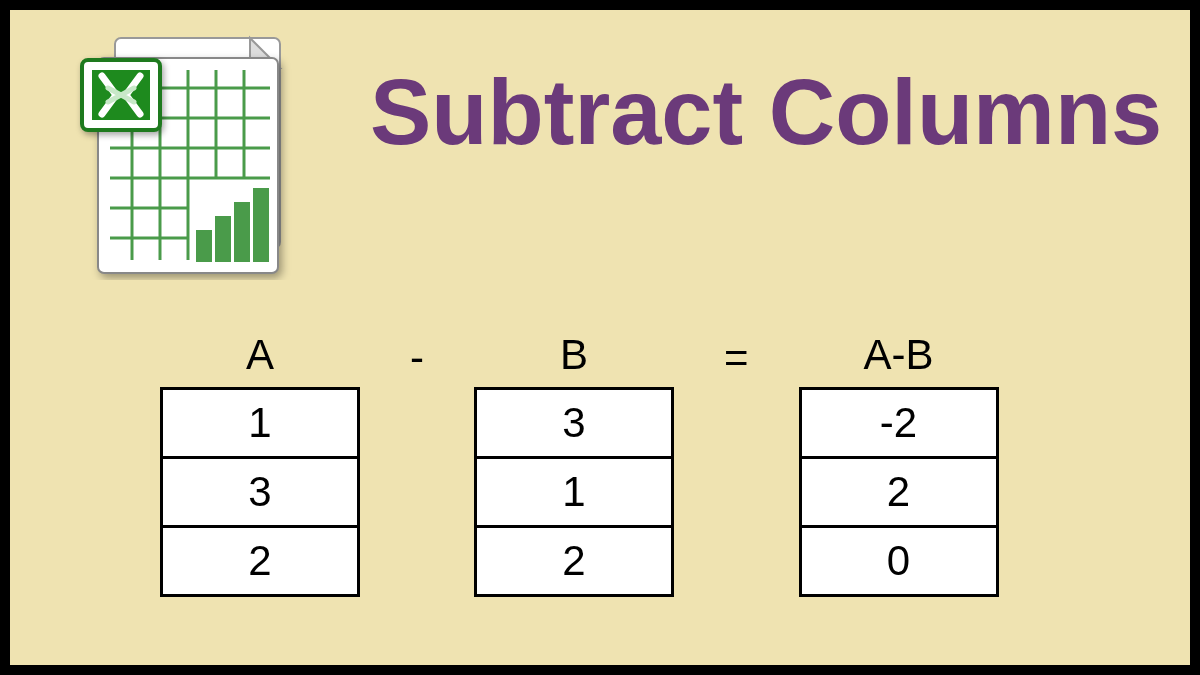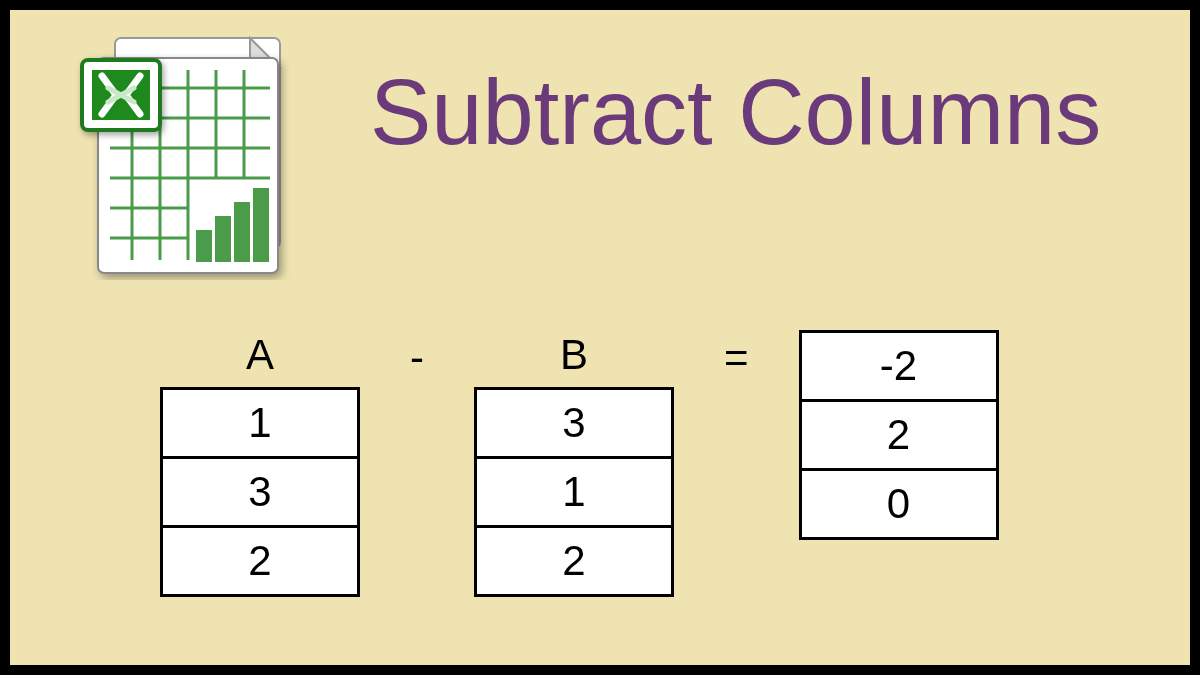--- a/index.html
+++ b/index.html
@@ -22,21 +22,21 @@
       left: 60px;
       width: 230px;
       height: 250px;
     }
     .title {
       position: absolute;
       top: 50px;
       left: 360px;
       font-size: 92px;
       color: #6b3a7a;
-      font-weight: normal;
+      font-weight: bold;
     }
     .columns-container {
       position: absolute;
       top: 320px;
       left: 150px;
       display: flex;
       align-items: flex-start;
       gap: 0;
     }
     .column {
@@ -129,17 +129,18 @@
   <div class="column">
     <div class="col-header">B</div>
     <div class="cell">3</div>
     <div class="cell">1</div>
     <div class="cell">2</div>
   </div>
 
   <div class="operator">=</div>
 
   <div class="column">
+    <div class="col-header">A-B</div>
     <div class="cell">-2</div>
     <div class="cell">2</div>
     <div class="cell">0</div>
   </div>
 </div>
 
 </body></html>

